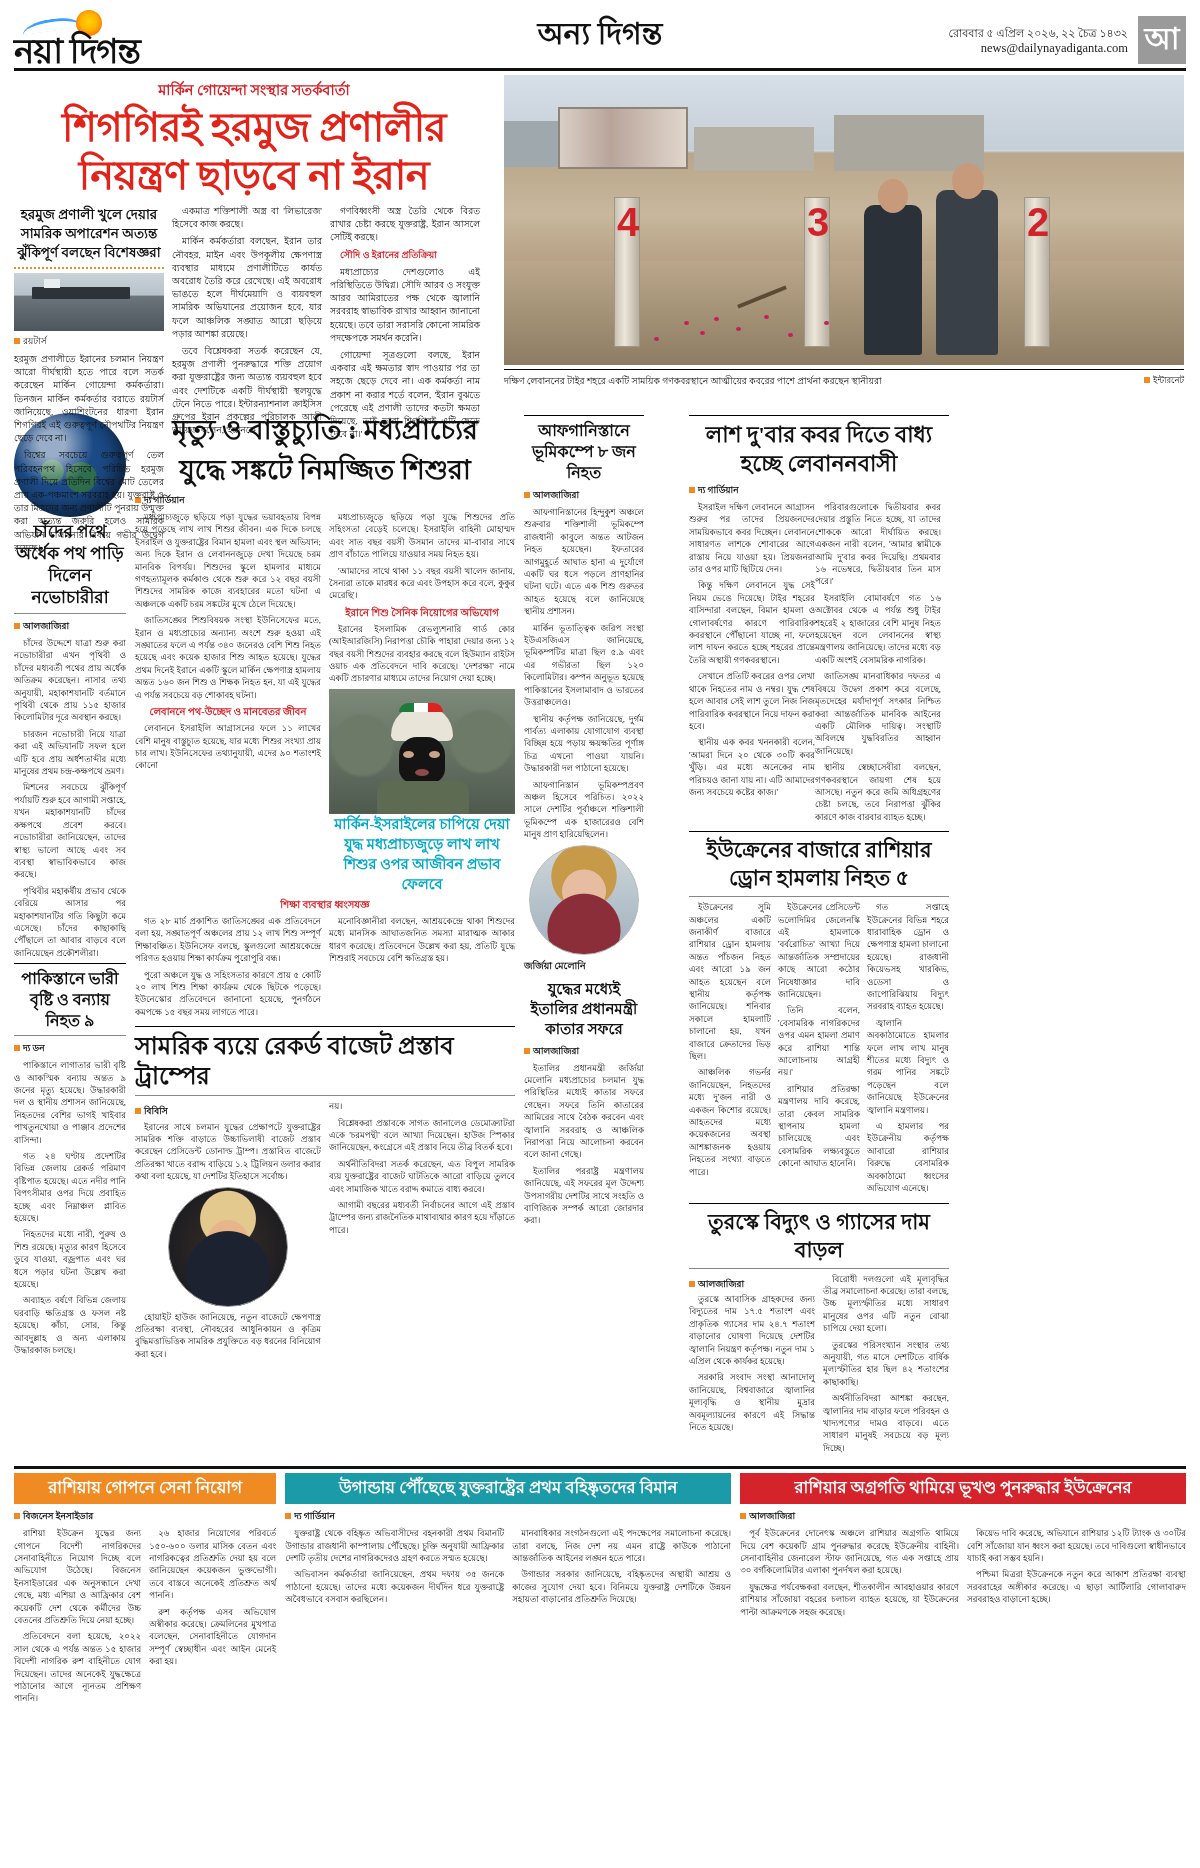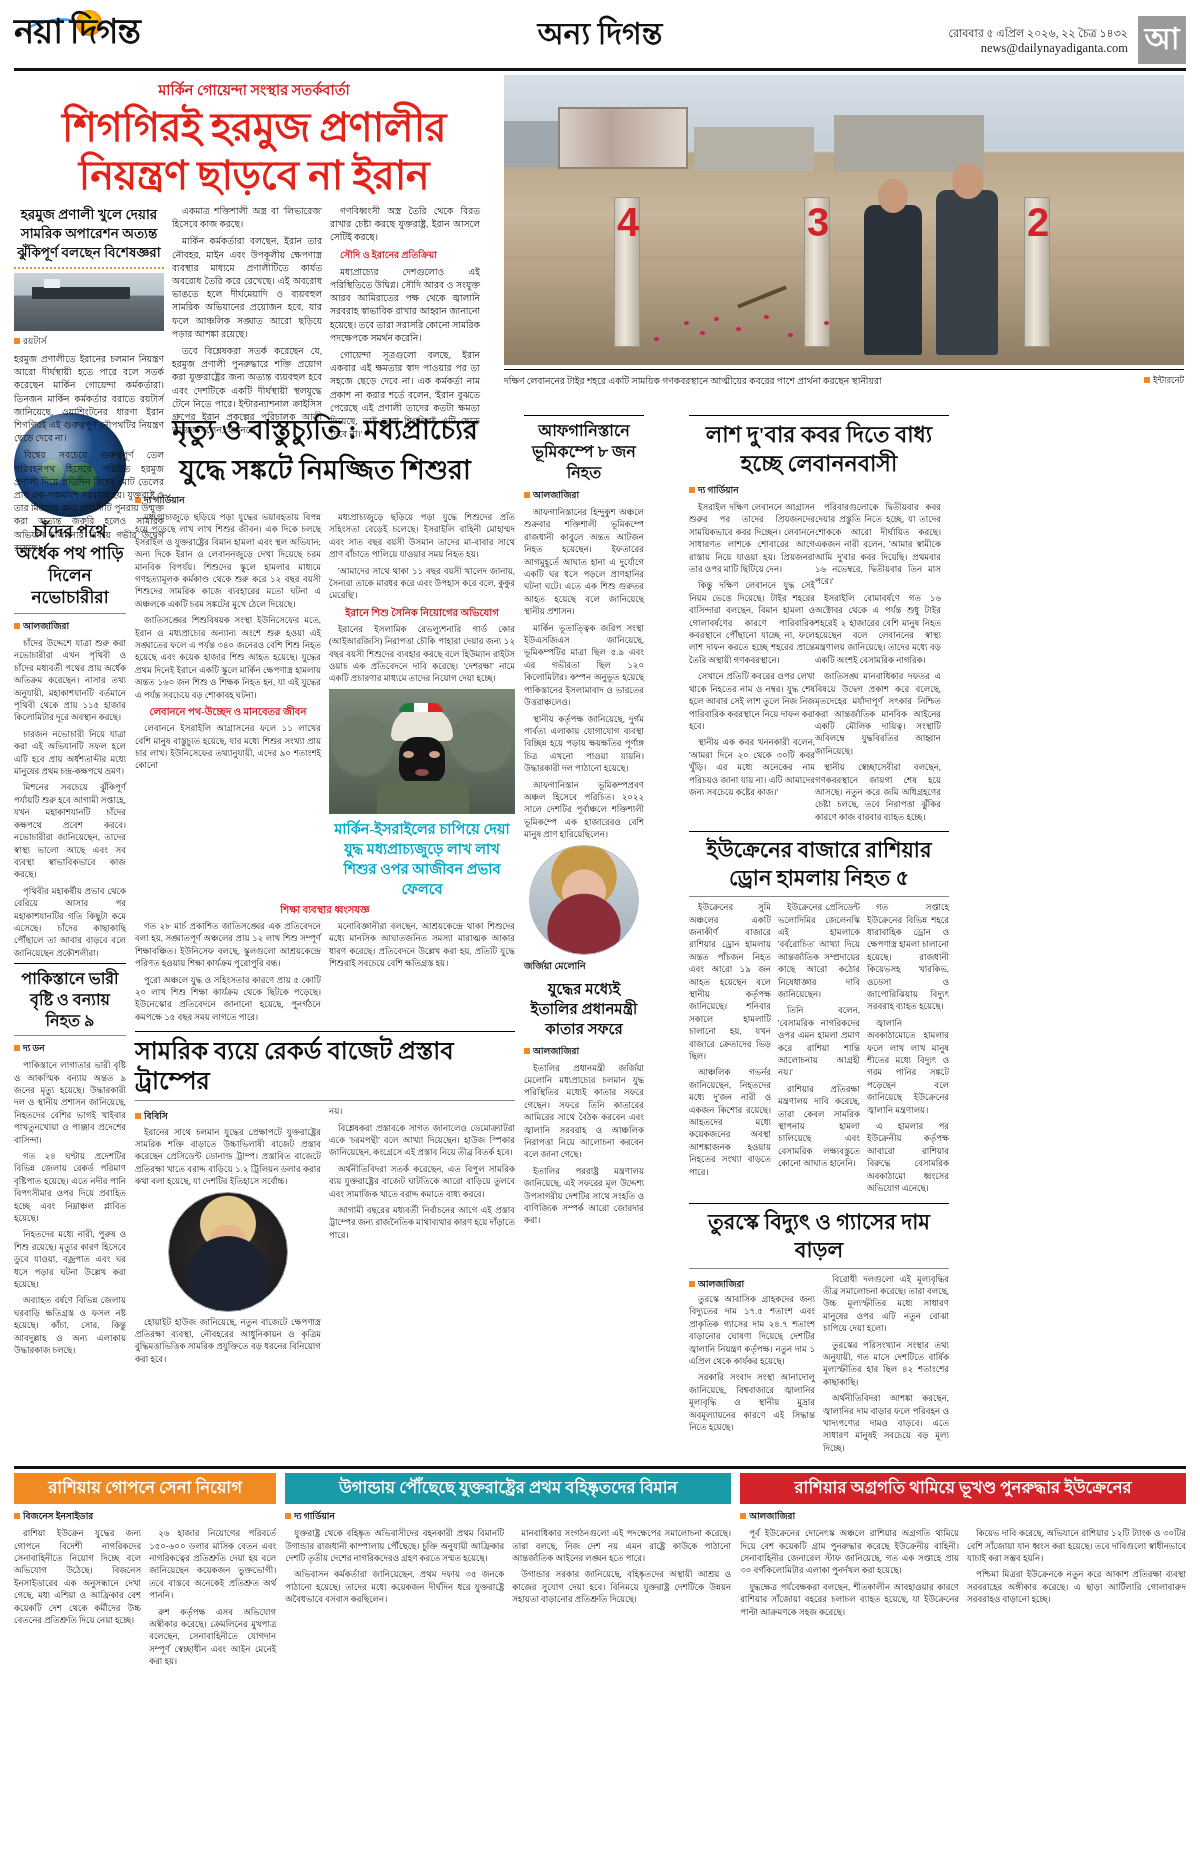--- a/index.html
+++ b/index.html
@@ -14,21 +14,21 @@
   }
   .page { width:1200px; height:1868px; padding:8px 14px; position:relative; }
 
   
   .masthead { display:flex; align-items:flex-start; justify-content:space-between; height:58px; position:relative; }
   .logo-wrap { position:relative; width:175px; height:52px; }
   .logo-bn {
     font-family:"Liberation Serif", serif;
     font-weight:bold; font-size:34px; letter-spacing:-1px;
     line-height:48px; color:#111;
-    position:absolute; left:0; top:0;
+    position:absolute; left:0; top:20px;
   }
   .logo-sun {
     position:absolute; left:62px; top:2px; width:26px; height:26px; border-radius:50%;
     background:radial-gradient(circle at 50% 45%, #ffd400 0%, #ffb100 45%, #ff7a00 72%, rgba(255,120,0,0) 100%);
   }
   .logo-swoosh {
     position:absolute; left:8px; top:11px; width:60px; height:12px;
     border-top:3px solid #3aa0ff; border-radius:50%/100% 100% 0 0;
     transform:rotate(-8deg);
   }
@@ -143,21 +143,21 @@
   .soldier-photo .blur { position:absolute; inset:0; background:
       radial-gradient(circle at 18% 45%, #6d7a68 0 18%, rgba(0,0,0,0) 19%),
       radial-gradient(circle at 82% 42%, #6d7a68 0 18%, rgba(0,0,0,0) 19%),
       linear-gradient(#7d8a7a,#4f5a4e); filter:blur(1px); }
   .soldier-photo .helmet { position:absolute; left:62px; top:16px; width:62px; height:36px; background:#e9e4d8; border-radius:32px 32px 6px 6px; }
   .soldier-photo .stripe { position:absolute; left:70px; top:14px; width:44px; height:9px; background:linear-gradient(90deg,#1f7a3d 33%, #fff 33% 66%, #d22 66%); border-radius:20px 20px 0 0; }
   .soldier-photo .mask { position:absolute; left:70px; top:48px; width:46px; height:46px; background:#141414; border-radius:18px 18px 14px 14px; }
   .soldier-photo .eye { position:absolute; width:11px; height:7px; background:#caa489; border-radius:50%; top:62px; }
   .soldier-photo .mouth { position:absolute; left:86px; top:80px; width:14px; height:7px; background:#8d4b4b; border-radius:50%; }
   .soldier-photo .body { position:absolute; left:48px; top:92px; width:92px; height:40px; background:#5c6b52; border-radius:10px 10px 0 0; }
-  .cyan-cap { color:#00a9c8; font-weight:bold; text-align:center; font-size:14.5px; line-height:20px; margin-top:5px; }
+  .cyan-cap { color:#00a9c8; font-weight:bold; text-align:center; font-size:14.5px; line-height:20px; }
 
   .col-right-a { width:120px; }
   .col-right-wide { width:260px;margin-left:36px; }
 
   .meloni {
     width:110px; height:110px; border-radius:50%; margin:4px auto;
     background:
       radial-gradient(circle at 50% 78%, #8c2d3a 0 36%, rgba(0,0,0,0) 37%),
       radial-gradient(circle at 50% 42%, #e6bda0 0 26%, rgba(0,0,0,0) 27%),
       radial-gradient(circle at 50% 28%, #c79a4a 0 34%, rgba(0,0,0,0) 35%),
@@ -449,20 +449,21 @@
   <div class="bottom-sec">
     <div class="rule-thick"></div>
     <div class="banner-row">
 
       <div class="bcol">
         <div class="banner b-orange">রাশিয়ায় গোপনে সেনা নিয়োগ</div>
         <div class="src-line"><span class="sq"></span><span>বিজনেস ইনসাইডার</span></div>
         <div class="sub2">
           <div style="width:50%" class="tiny">
             <p>রাশিয়া ইউক্রেন যুদ্ধের জন্য গোপনে বিদেশী নাগরিকদের সেনাবাহিনীতে নিয়োগ দিচ্ছে বলে অভিযোগ উঠেছে। বিজনেস ইনসাইডারের এক অনুসন্ধানে দেখা গেছে, মধ্য এশিয়া ও আফ্রিকার বেশ কয়েকটি দেশ থেকে কর্মীদের উচ্চ বেতনের প্রতিশ্রুতি দিয়ে নেয়া হচ্ছে।</p>
+            <p>প্রতিবেদনে বলা হয়েছে, ২০২২ সাল থেকে এ পর্যন্ত অন্তত ১৫ হাজার বিদেশী নাগরিক রুশ বাহিনীতে যোগ দিয়েছেন। তাদের অনেকেই যুদ্ধক্ষেত্রে পাঠানোর আগে ন্যূনতম প্রশিক্ষণ পাননি।</p>
           </div>
           <div style="width:50%" class="tiny">
             <p>২৬ হাজার নিয়োগের পরিবর্তে ১৫০-৬০০ ডলার মাসিক বেতন এবং নাগরিকত্বের প্রতিশ্রুতি দেয়া হয় বলে জানিয়েছেন কয়েকজন ভুক্তভোগী। তবে বাস্তবে অনেকেই প্রতিশ্রুত অর্থ পাননি।</p>
             <p>রুশ কর্তৃপক্ষ এসব অভিযোগ অস্বীকার করেছে। ক্রেমলিনের মুখপাত্র বলেছেন, সেনাবাহিনীতে যোগদান সম্পূর্ণ স্বেচ্ছাধীন এবং আইন মেনেই করা হয়।</p>
           </div>
         </div>
       </div>
 
       <div class="bcol bcol-wide">
         <div class="banner b-teal">উগান্ডায় পৌঁছেছে যুক্তরাষ্ট্রের প্রথম বহিষ্কৃতদের বিমান</div>

